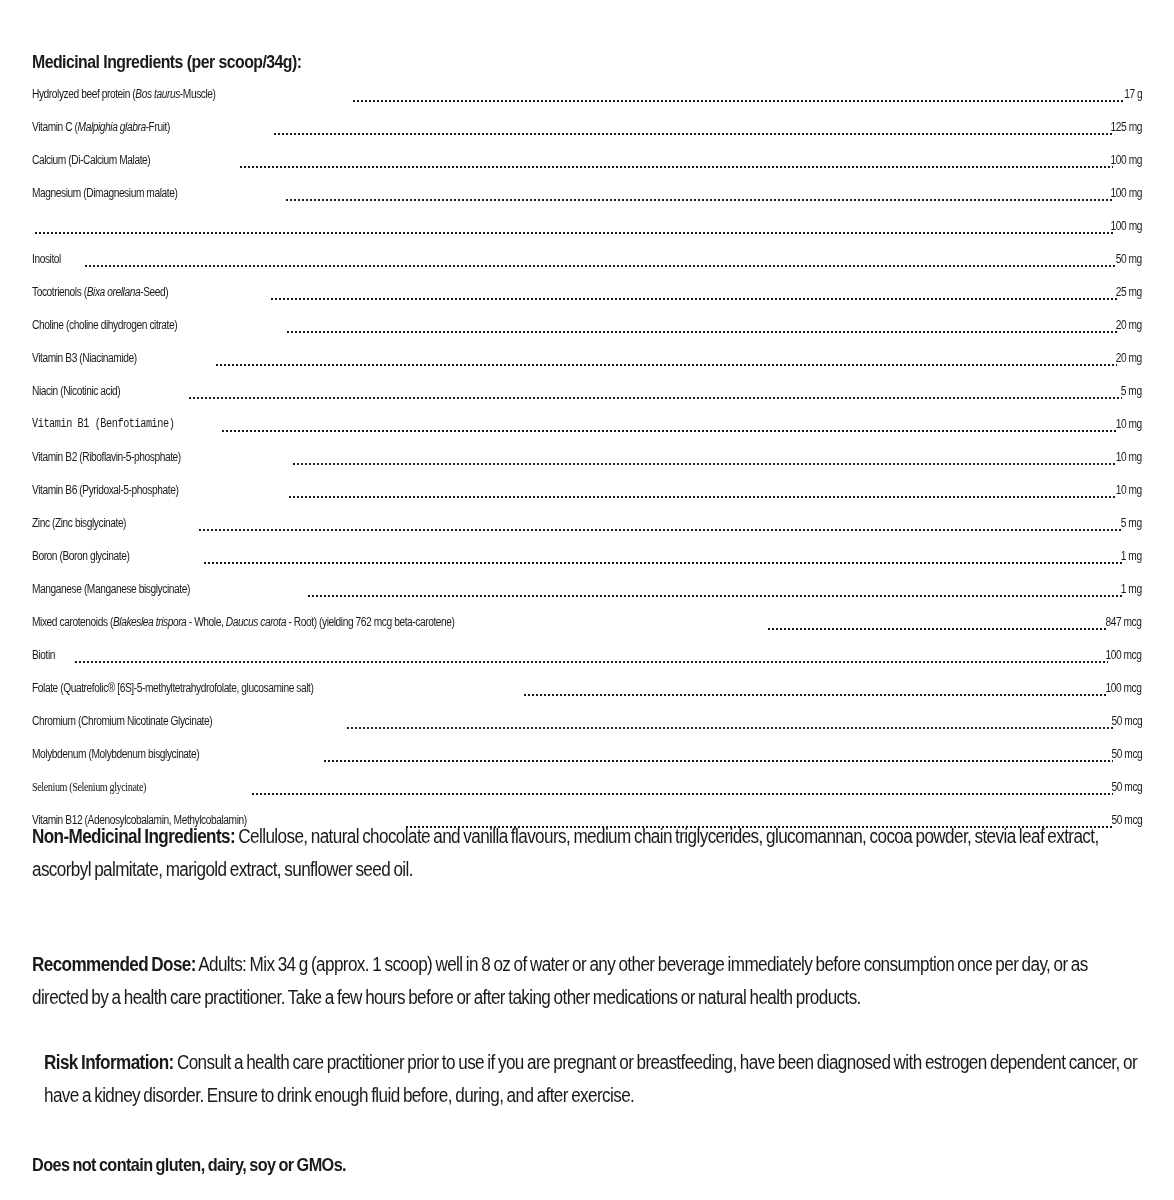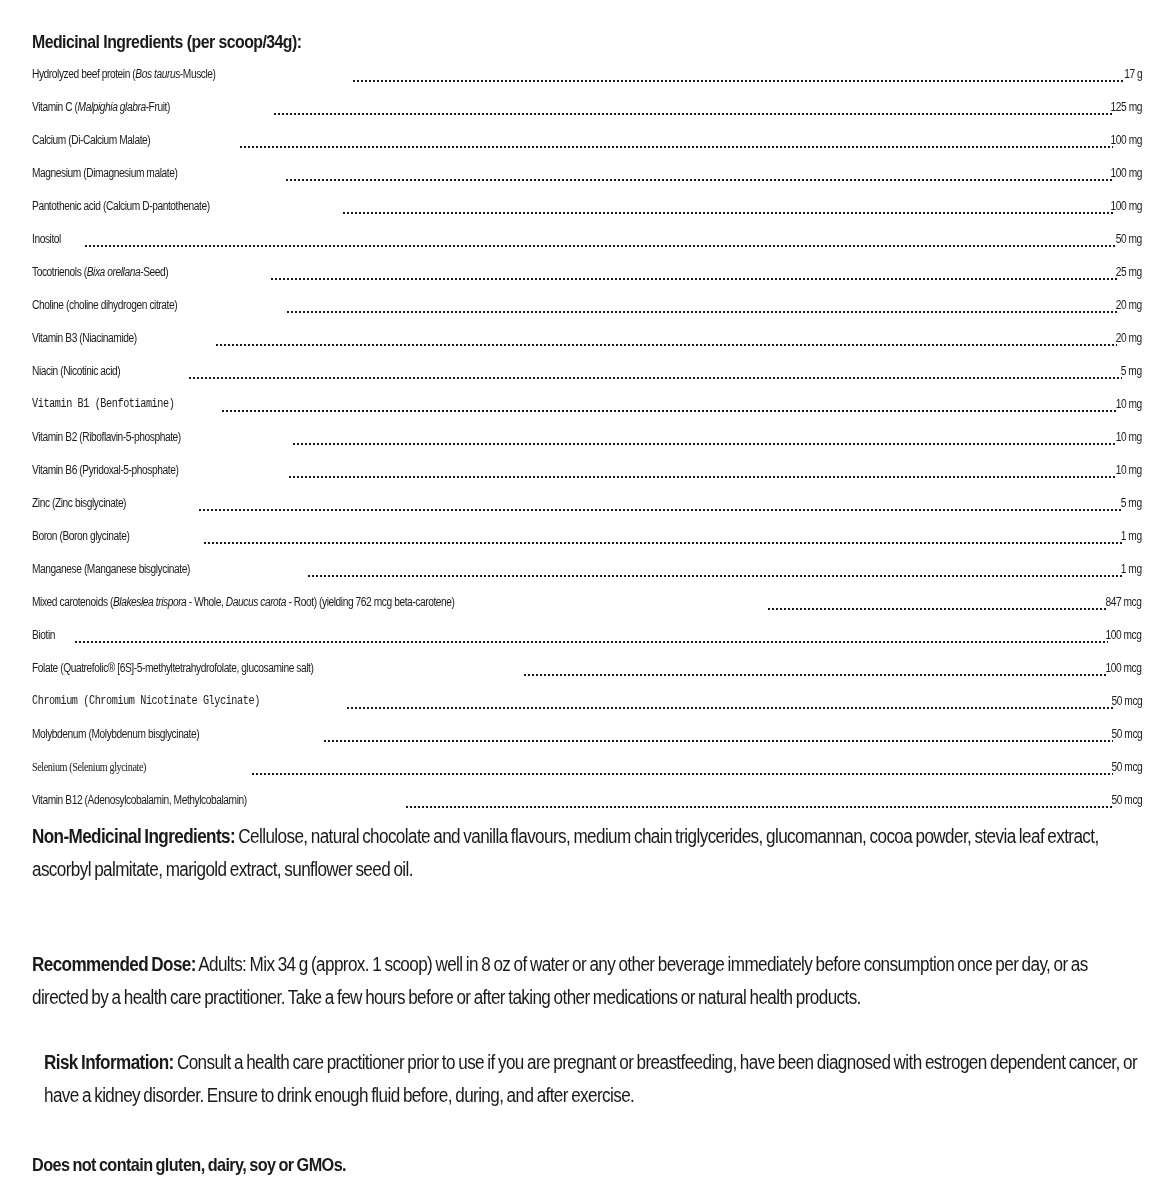--- a/index.html
+++ b/index.html
@@ -1,21 +1,21 @@
 <!DOCTYPE html>
 <html><head>
 <meta charset="utf-8">
 <style>
   html, body { margin: 0; padding: 0; background: #ffffff; }
   body {
     width: 1174px; height: 1200px; overflow: hidden;
     font-family: "Liberation Sans", sans-serif;
     color: #1a1a1a;
   }
-  .page { position: relative; padding: 28px 23px 0 32px; width: 1110px; }
+  .page { position: relative; padding: 28px 23px 0 32px; width: 1110px; margin-top: 20px; }
   .heading { font-weight: bold; font-size: 18px; line-height: 28px; letter-spacing: -0.6px; transform: scaleX(0.88); transform-origin: left; white-space: nowrap; }
   .row {
     display: flex; align-items: flex-end; height: 33px; line-height: 33px;
     font-size: 12px; letter-spacing: -0.5px; white-space: nowrap;
   }
   .row .name { flex: 0 0 auto; transform: scaleX(0.85); transform-origin: left; display: inline-block; }
   .row .name-wrap { flex: 0 1 auto; overflow: visible; }
   .row .dots {
     flex: 1 1 auto; height: 2px; margin: 0 2px; align-self: flex-end; margin-bottom: 9px;
     background-image: radial-gradient(circle, #1a1a1a 0.8px, transparent 1px);
@@ -54,21 +54,20 @@
         <span class="name-wrap" style="width: 204.837px;"><span class="name"><span>Calcium (Di-Calcium Malate)</span><i></i><span></span><i></i><span></span></span></span>
         <span class="dots"></span>
         <span class="amount" style="margin-left: -9.6px;">100 mg</span>
       </div>
       <div class="row">
         <span class="name-wrap" style="width: 250.843px; text-decoration: underline;"><span class="name"><span>Magnesium (Dimagnesium malate)</span><i></i><span></span><i></i><span></span></span></span>
         <span class="dots"></span>
         <span class="amount" style="margin-left: -9.6px;">100 mg</span>
       </div>
       <div class="row">
-        <span class="name-wrap" style="width: 307.647px;"><span class="name"><span>Pantothenic acid (Calcium D-pantothenate)</span><i></i><span></span><i></i><span></span></span></span>
         <span class="dots"></span>
         <span class="amount" style="margin-left: -9.6px;">100 mg</span>
       </div>
       <div class="row">
         <span class="name-wrap" style="width: 50.4688px;"><span class="name"><span>Inositol</span><i></i><span></span><i></i><span></span></span></span>
         <span class="dots"></span>
         <span class="amount" style="margin-left: -7.95px;">50 mg</span>
       </div>
       <div class="row">
         <span class="name-wrap" style="width: 236.38px;"><span class="name"><span>Tocotrienols (</span><i>Bixa orellana</i><span>-Seed)</span><i></i><span></span></span></span>
@@ -129,21 +128,21 @@
         <span class="name-wrap" style="width: 39.9766px;"><span class="name"><span>Biotin</span><i></i><span></span><i></i><span></span></span></span>
         <span class="dots"></span>
         <span class="amount" style="margin-left: -10.95px;">100 mcg</span>
       </div>
       <div class="row">
         <span class="name-wrap" style="width: 488.71px;"><span class="name"><span>Folate (Quatrefolic® [6S]-5-methyltetrahydrofolate, glucosamine salt)</span><i></i><span></span><i></i><span></span></span></span>
         <span class="dots"></span>
         <span class="amount" style="margin-left: -10.95px;">100 mcg</span>
       </div>
       <div class="row">
-        <span class="name-wrap" style="width: 311.764px; font-family: Liberation Mono, monospace;"><span class="name"><span>Chromium (Chromium Nicotinate Glycinate)</span><i></i><span></span><i></i><span></span></span></span>
+        <span class="name-wrap" style="width: 311.764px;"><span class="name"><span>Chromium (Chromium Nicotinate Glycinate)</span><i></i><span></span><i></i><span></span></span></span>
         <span class="dots"></span>
         <span class="amount" style="margin-left: -9.45px;">50 mcg</span>
       </div>
       <div class="row">
         <span class="name-wrap" style="width: 288.96px;"><span class="name"><span>Molybdenum (Molybdenum bisglycinate)</span><i></i><span></span><i></i><span></span></span></span>
         <span class="dots"></span>
         <span class="amount" style="margin-left: -9.45px;">50 mcg</span>
       </div>
       <div class="row">
         <span class="name-wrap" style="width: 217.295px; font-family: Liberation Serif, serif;"><span class="name"><span>Selenium (Selenium glycinate)</span><i></i><span></span><i></i><span></span></span></span>

